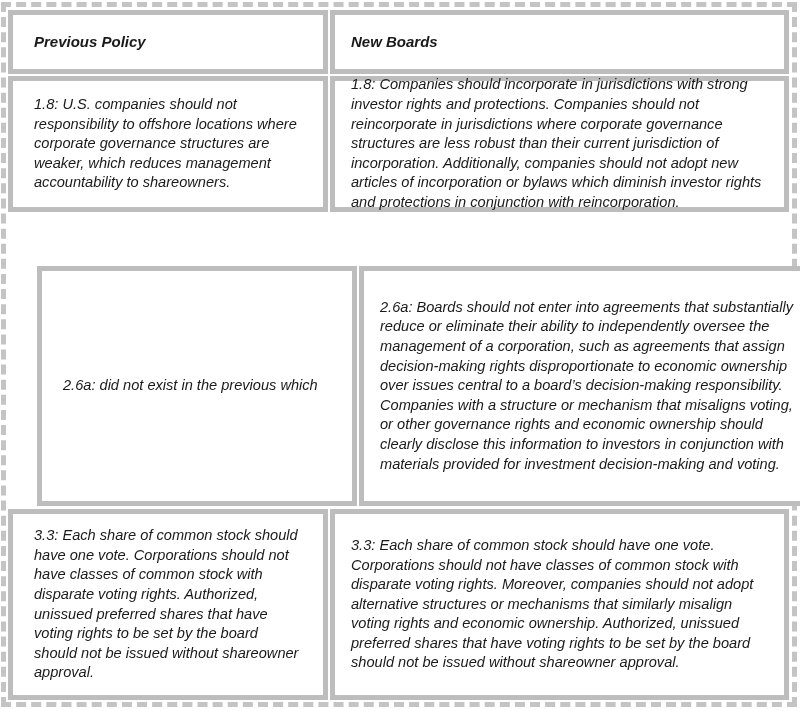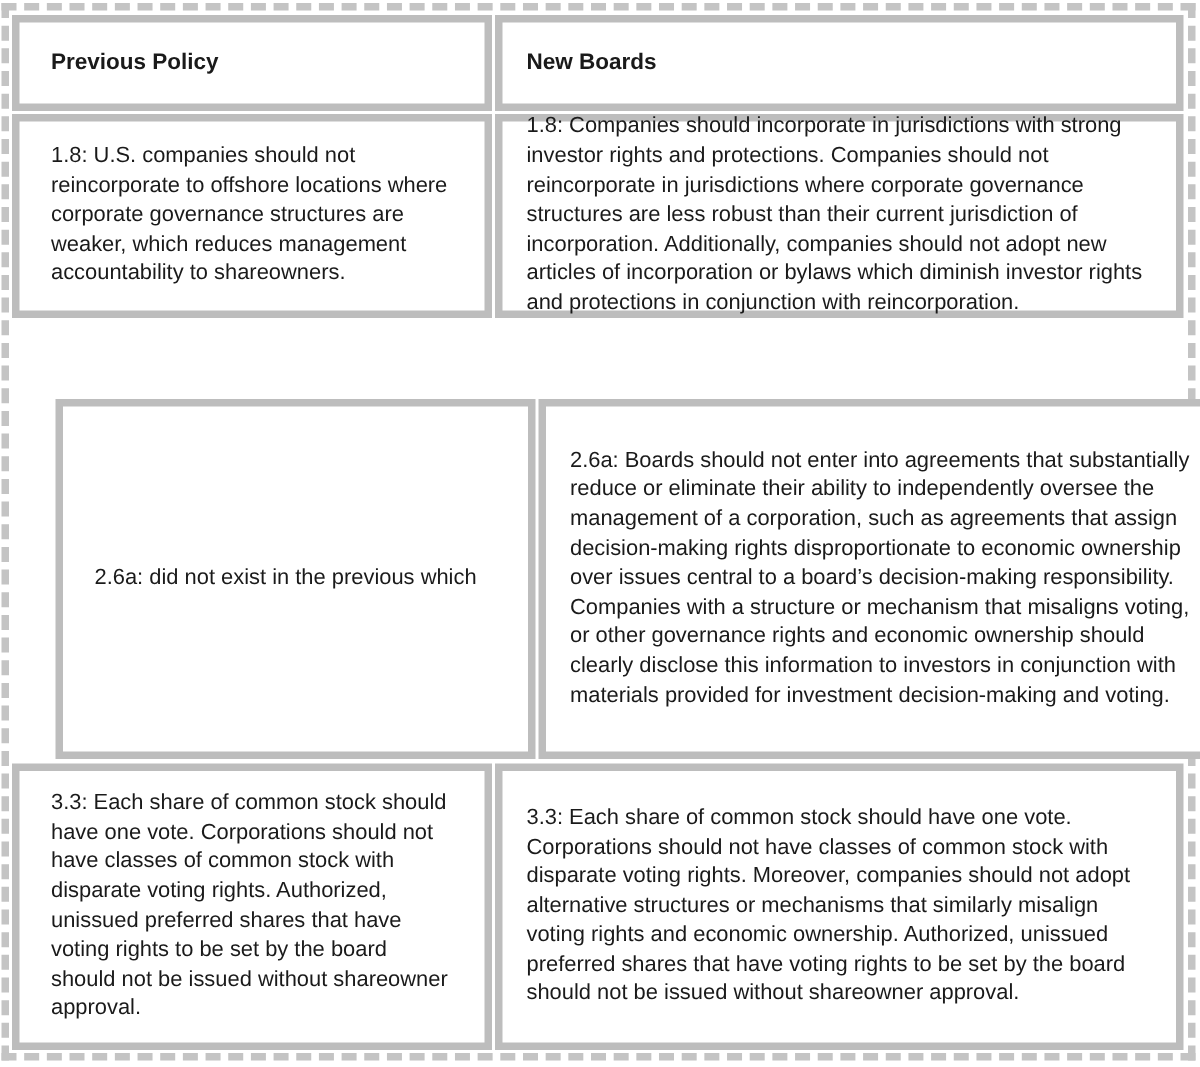--- a/index.html
+++ b/index.html
@@ -1,21 +1,21 @@
 <!DOCTYPE html>
 <html><head>
   <meta charset="utf-8">
   <style>
     html, body { margin: 0; padding: 0; background: #ffffff; }
     body { width: 800px; height: 711px; position: relative; overflow: hidden;
       font-family: "Liberation Sans", sans-serif; color: #1a1a1a; }
     .frame { position: absolute; left: 1px; top: 2px; width: 796px; height: 705px;
       box-sizing: border-box; border: 5px dashed #c4c4c4; }
     .cell { position: absolute; box-sizing: border-box; border: 5px solid #bdbdbd;
-      background: #ffffff; display: flex; align-items: center; padding: 0 21px; }
+      background: #ffffff; display: flex; align-items: center; padding: 0 21px; font-style: italic; }
     .cell .txt { font-size: 14.6px; line-height: 19.6px; margin: 0; }
     .cell.head .txt { font-weight: bold; font-size: 15px; }
     .c1 { left: 8px; width: 320px; }
     .c2 { left: 330px; width: 459px; }
     .r0 { top: 10px; height: 64px; }
     .r1 { top: 76px; height: 136px; }
     .r2 { top: 266px; height: 240px; margin-left: 29px; }
     .r3 { top: 509px; height: 191px; }
     .c2 .txt { padding-left: 0; }
     .c2.cell { padding: 0 14px 0 16px; }
@@ -26,21 +26,21 @@
 <div class="frame"></div>
 
 <div class="cell head c1 r0">
   <p class="txt">Previous Policy</p>
 </div>
 <div class="cell head c2 r0">
   <p class="txt">New Boards</p>
 </div>
 
 <div class="cell c1 r1">
-  <p class="txt">1.8: U.S. companies should not reincorporate to offshore locations where corporate governance structures are weaker, which reduces management accountability to shareowners.</p>
+  <p class="txt">1.8: U.S. companies should not responsibility to offshore locations where corporate governance structures are weaker, which reduces management accountability to shareowners.</p>
 </div>
 <div class="cell c2 r1">
   <p class="txt">1.8: Companies should incorporate in jurisdictions with strong investor rights and protections. Companies should not reincorporate in jurisdictions where corporate governance structures are less robust than their current jurisdiction of incorporation. Additionally, companies should not adopt new articles of incorporation or bylaws which diminish investor rights and protections in conjunction with reincorporation.</p>
 </div>
 
 <div class="cell c1 r2">
   <p class="txt">2.6a: did not exist in the previous which</p>
 </div>
 <div class="cell c2 r2">
   <p class="txt">2.6a: Boards should not enter into agreements that substantially reduce or eliminate their ability to independently oversee the management of a corporation, such as agreements that assign decision-making rights disproportionate to economic ownership over issues central to a board’s decision-making responsibility. Companies with a structure or mechanism that misaligns voting, or other governance rights and economic ownership should clearly disclose this information to investors in conjunction with materials provided for investment decision-making and voting.</p>

